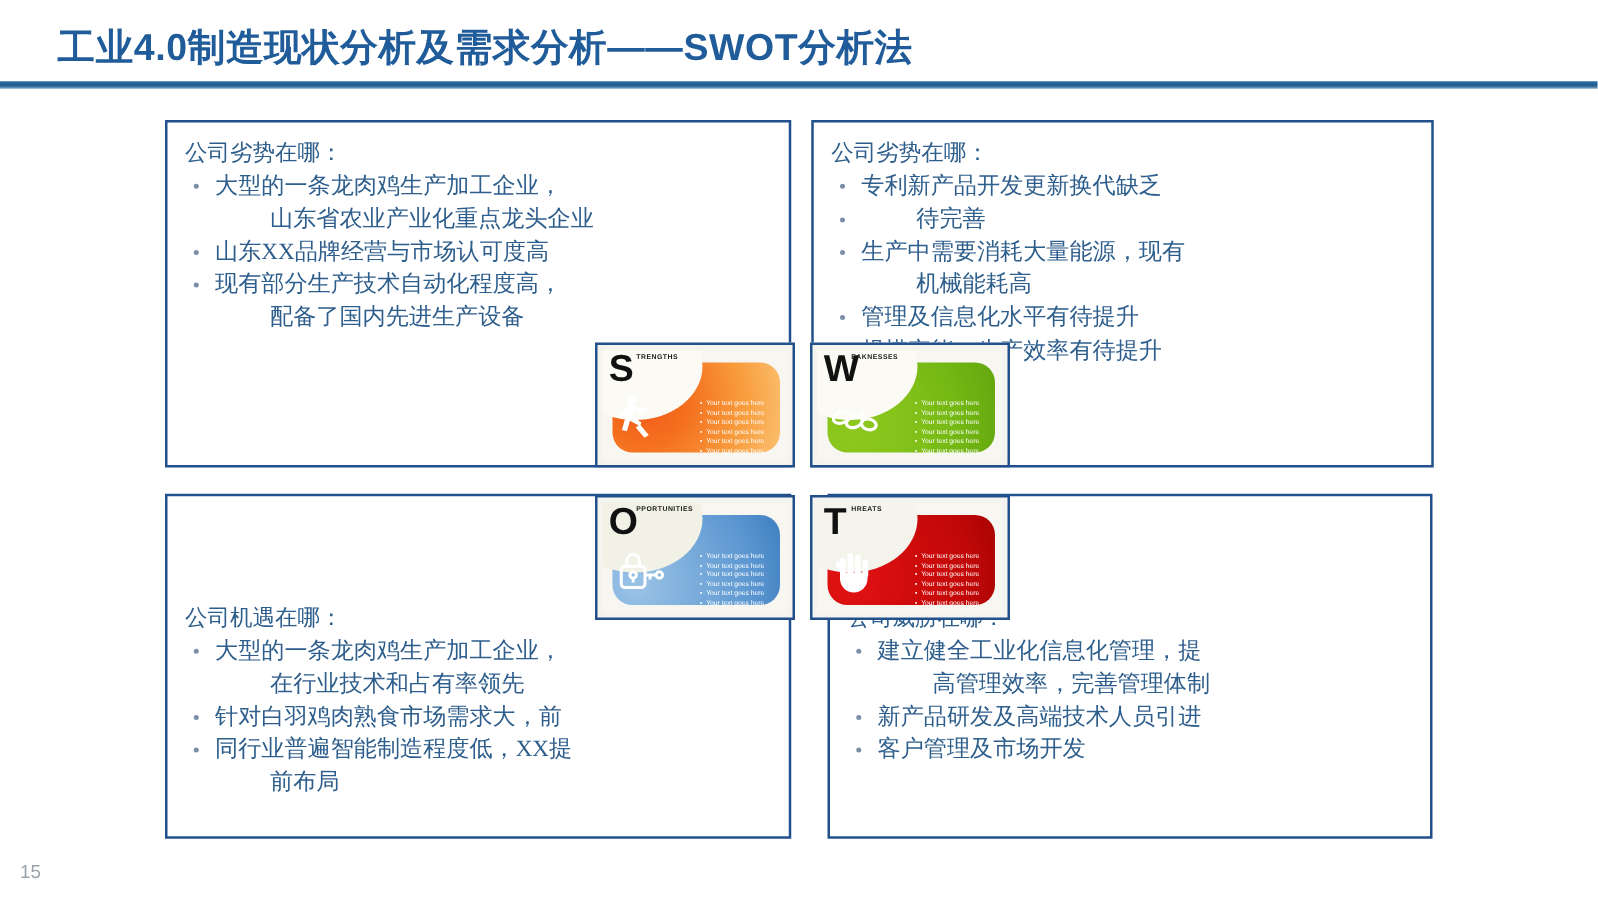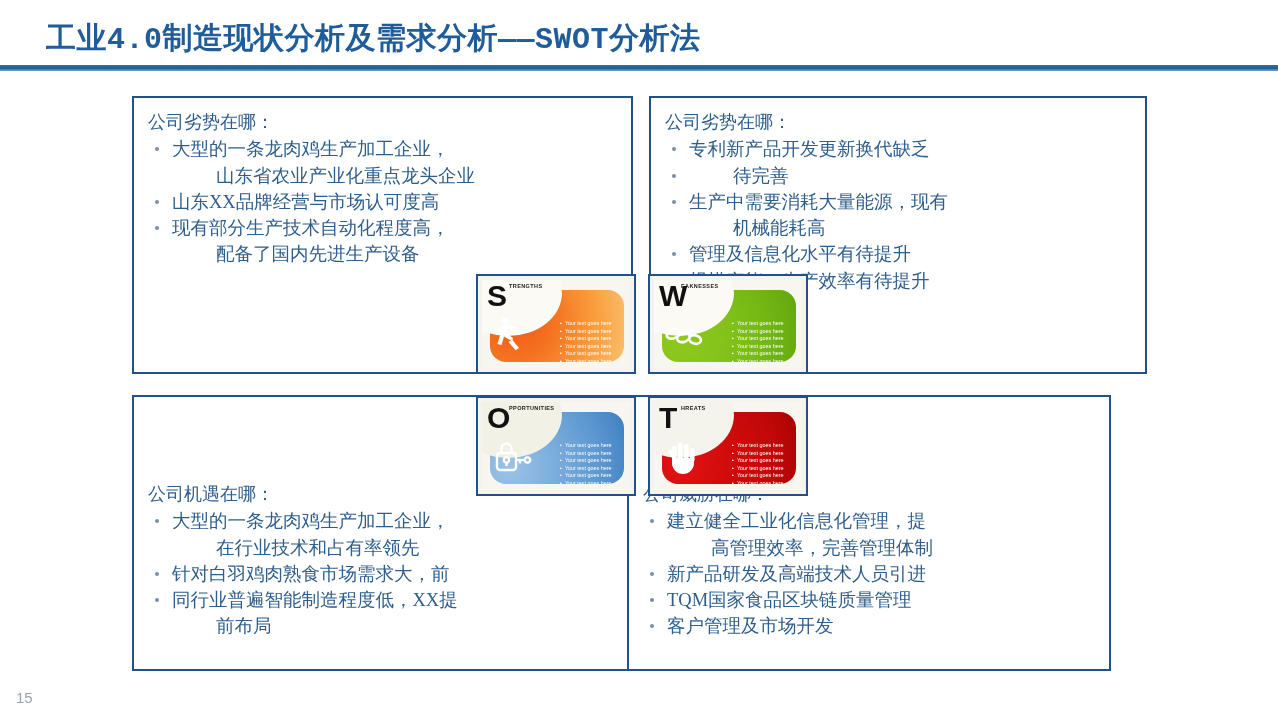--- a/index.html
+++ b/index.html
@@ -24,21 +24,21 @@
   }
   #page-title {
     position: absolute;
     left: 46px;
     top: 18px;
     font-size: 30px;
     font-weight: bold;
     color: #1F5C99;
     letter-spacing: 0.5px;
     white-space: nowrap;
-    font-family: Liberation Mono, monospace;
+    font-family: Liberation Sans, sans-serif;
   }
   #title-rule {
     position: absolute;
     left: 0;
     top: 65px;
     width: 1278px;
     height: 6px;
     background: linear-gradient(to bottom, #2E6FA8 0%, #1F5C8F 55%, #7FA8C9 100%);
   }
 
@@ -46,21 +46,21 @@
   .quad {
     position: absolute;
     border: 2px solid #21508C;
     background: #ffffff;
     box-sizing: border-box;
     box-shadow: inset 0 0 0 1px #ffffff;
   }
   #quad-strengths     { left: 132px; top: 96px;  width: 501px; height: 278px; }
   #quad-weaknesses    { left: 649px; top: 96px;  width: 498px; height: 278px; }
   #quad-opportunities { left: 132px; top: 395px; width: 501px; height: 276px; }
-  #quad-threats       { left: 627px; top: 395px; width: 484px; height: 276px; }
+  #quad-threats       { left: 662px; top: 395px; width: 484px; height: 276px; }
 
   .quad-body {
     position: absolute;
     left: 0; right: 0;
     padding: 0 14px 0 14px;
     box-sizing: border-box;
   }
   #quad-strengths .quad-body,
   #quad-weaknesses .quad-body { top: 12px; }
   #quad-opportunities .quad-body { top: 85px; }
@@ -284,23 +284,20 @@
 <div class="quad" id="quad-threats">
   <div class="quad-body">
     <div class="quad-heading">公司威胁在哪：</div>
     <ul class="bullets">
       <li>
         <span>建立健全工业化信息化管理，提</span>
         <span class="cont">高管理效率，完善管理体制</span>
       </li>
       <li>
         <span>新产品研发及高端技术人员引进</span>
-      </li>
-      <li>
-        <span>TQM国家食品区块链质量管理</span>
       </li>
       <li>
         <span>客户管理及市场开发</span>
       </li>
     </ul>
   </div>
 </div>
 
 <div class="swot-card" id="card-s">
   <div class="card-inner">

